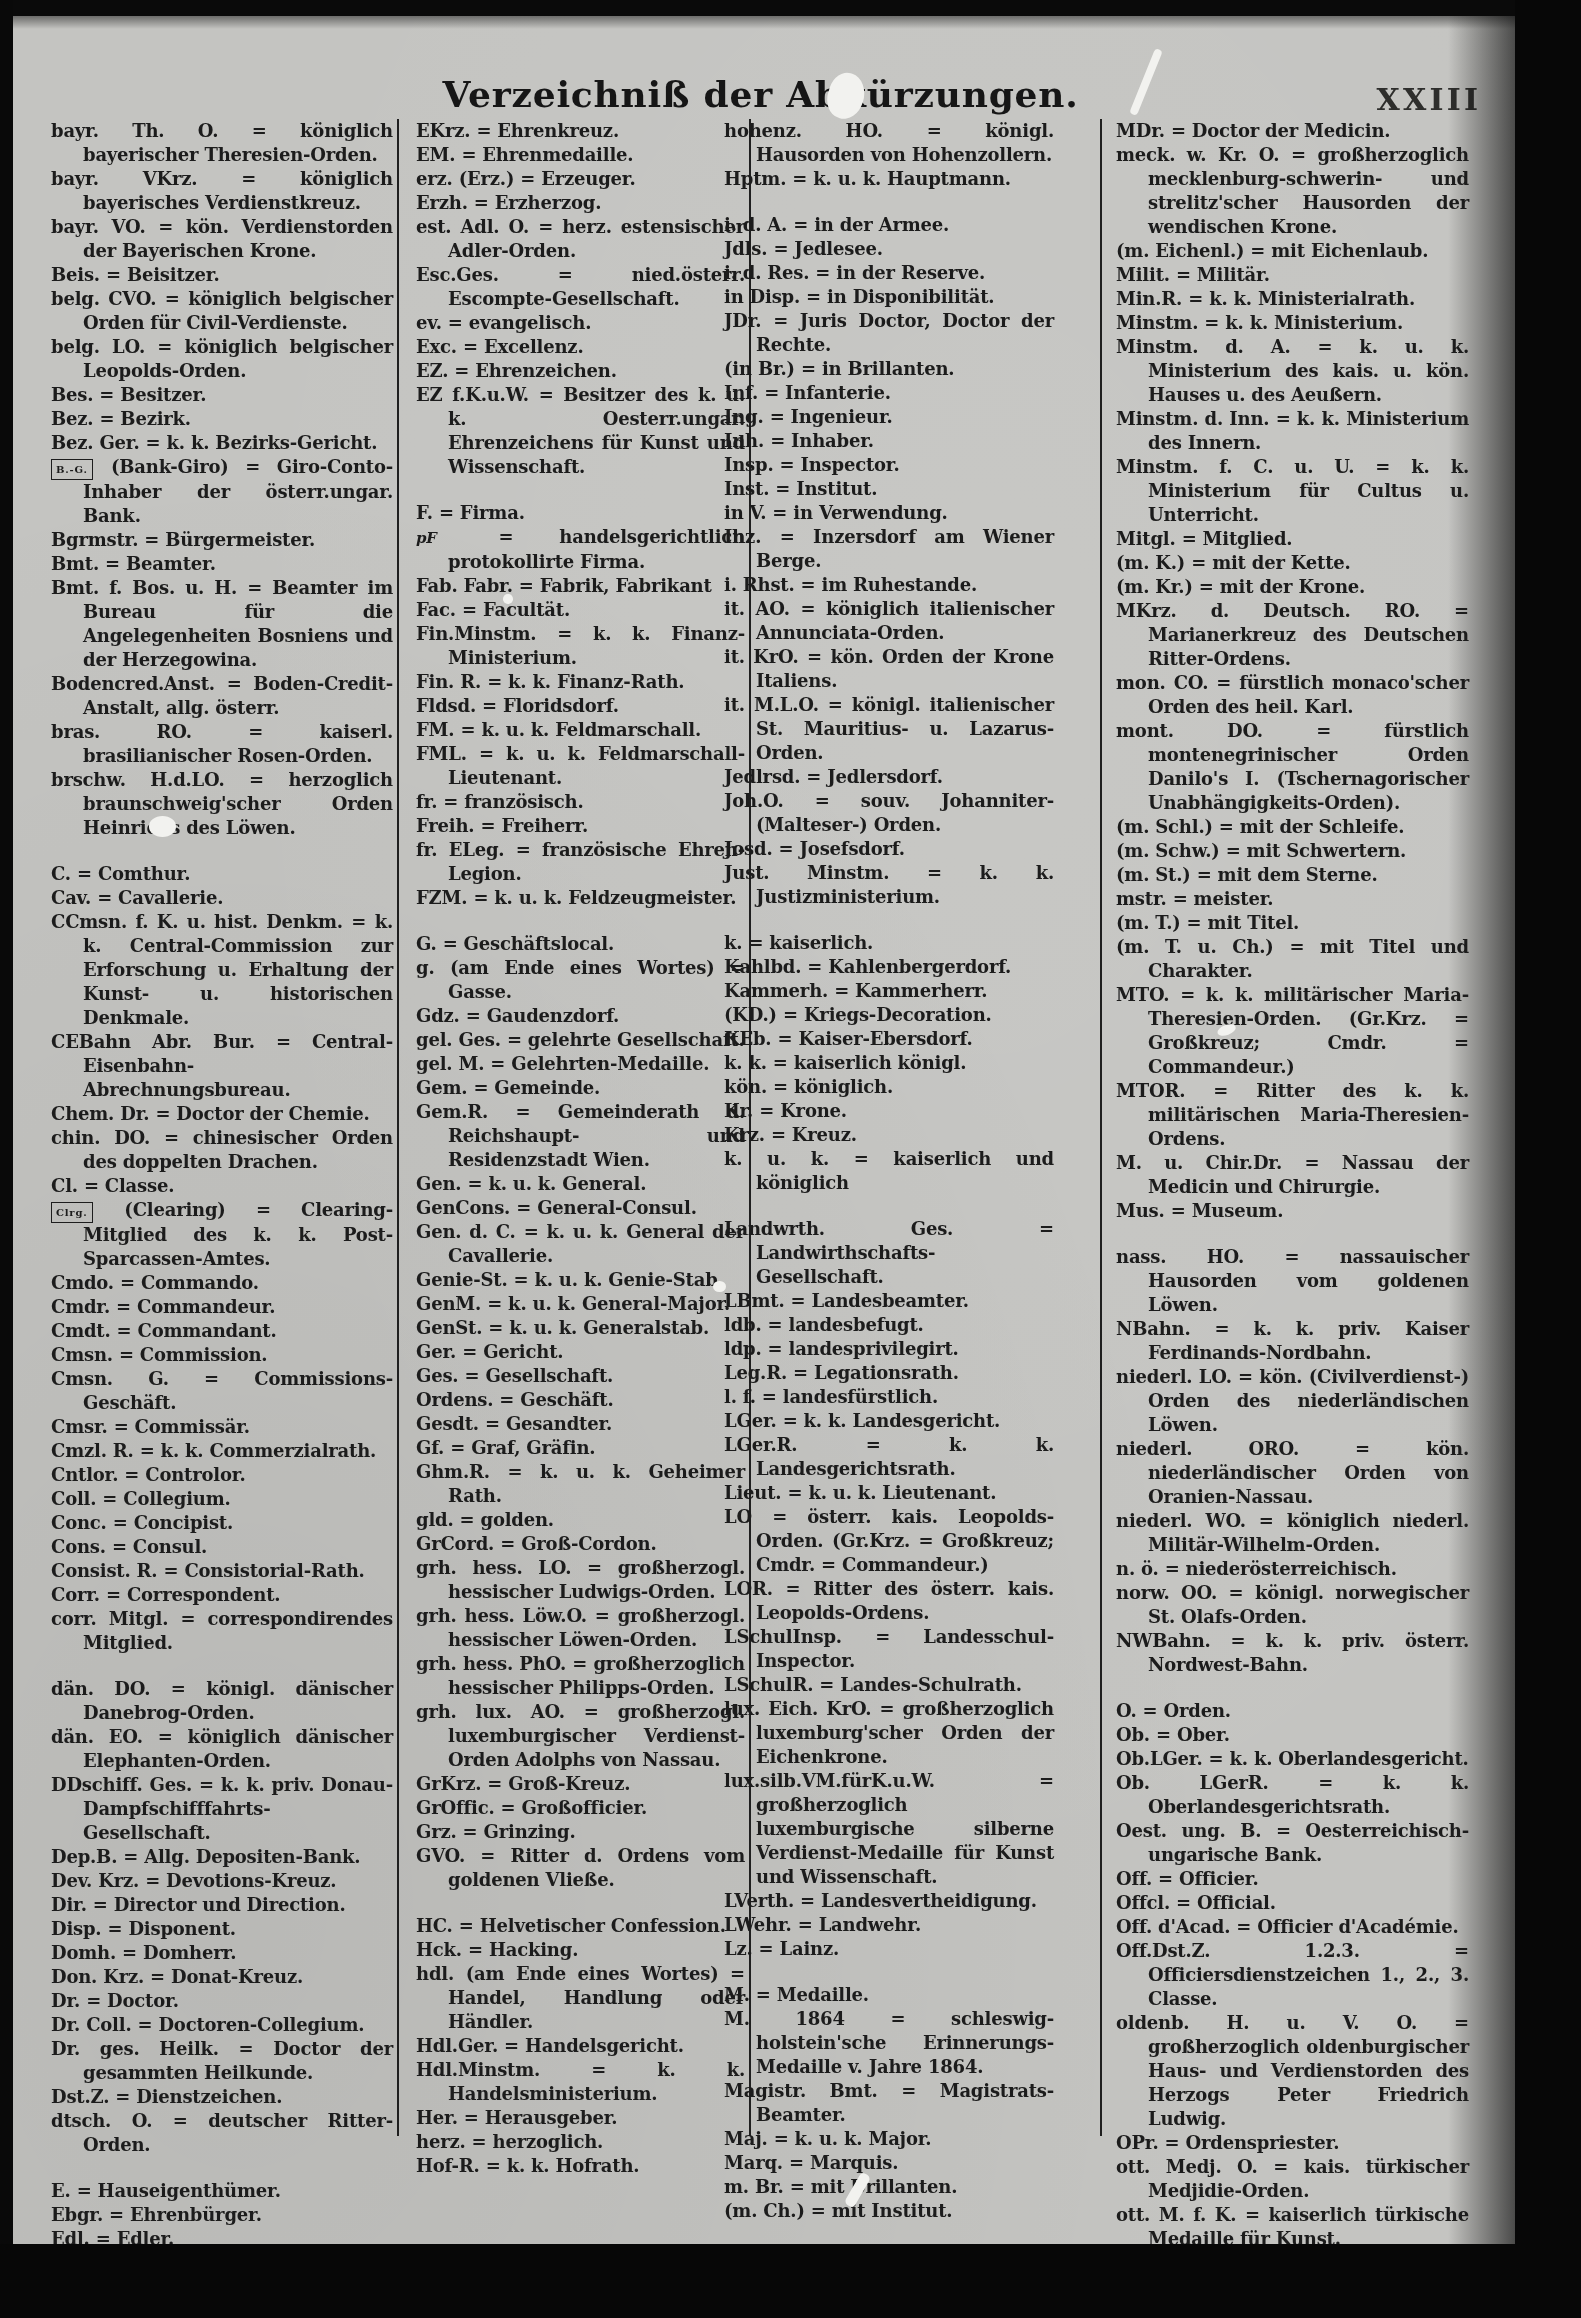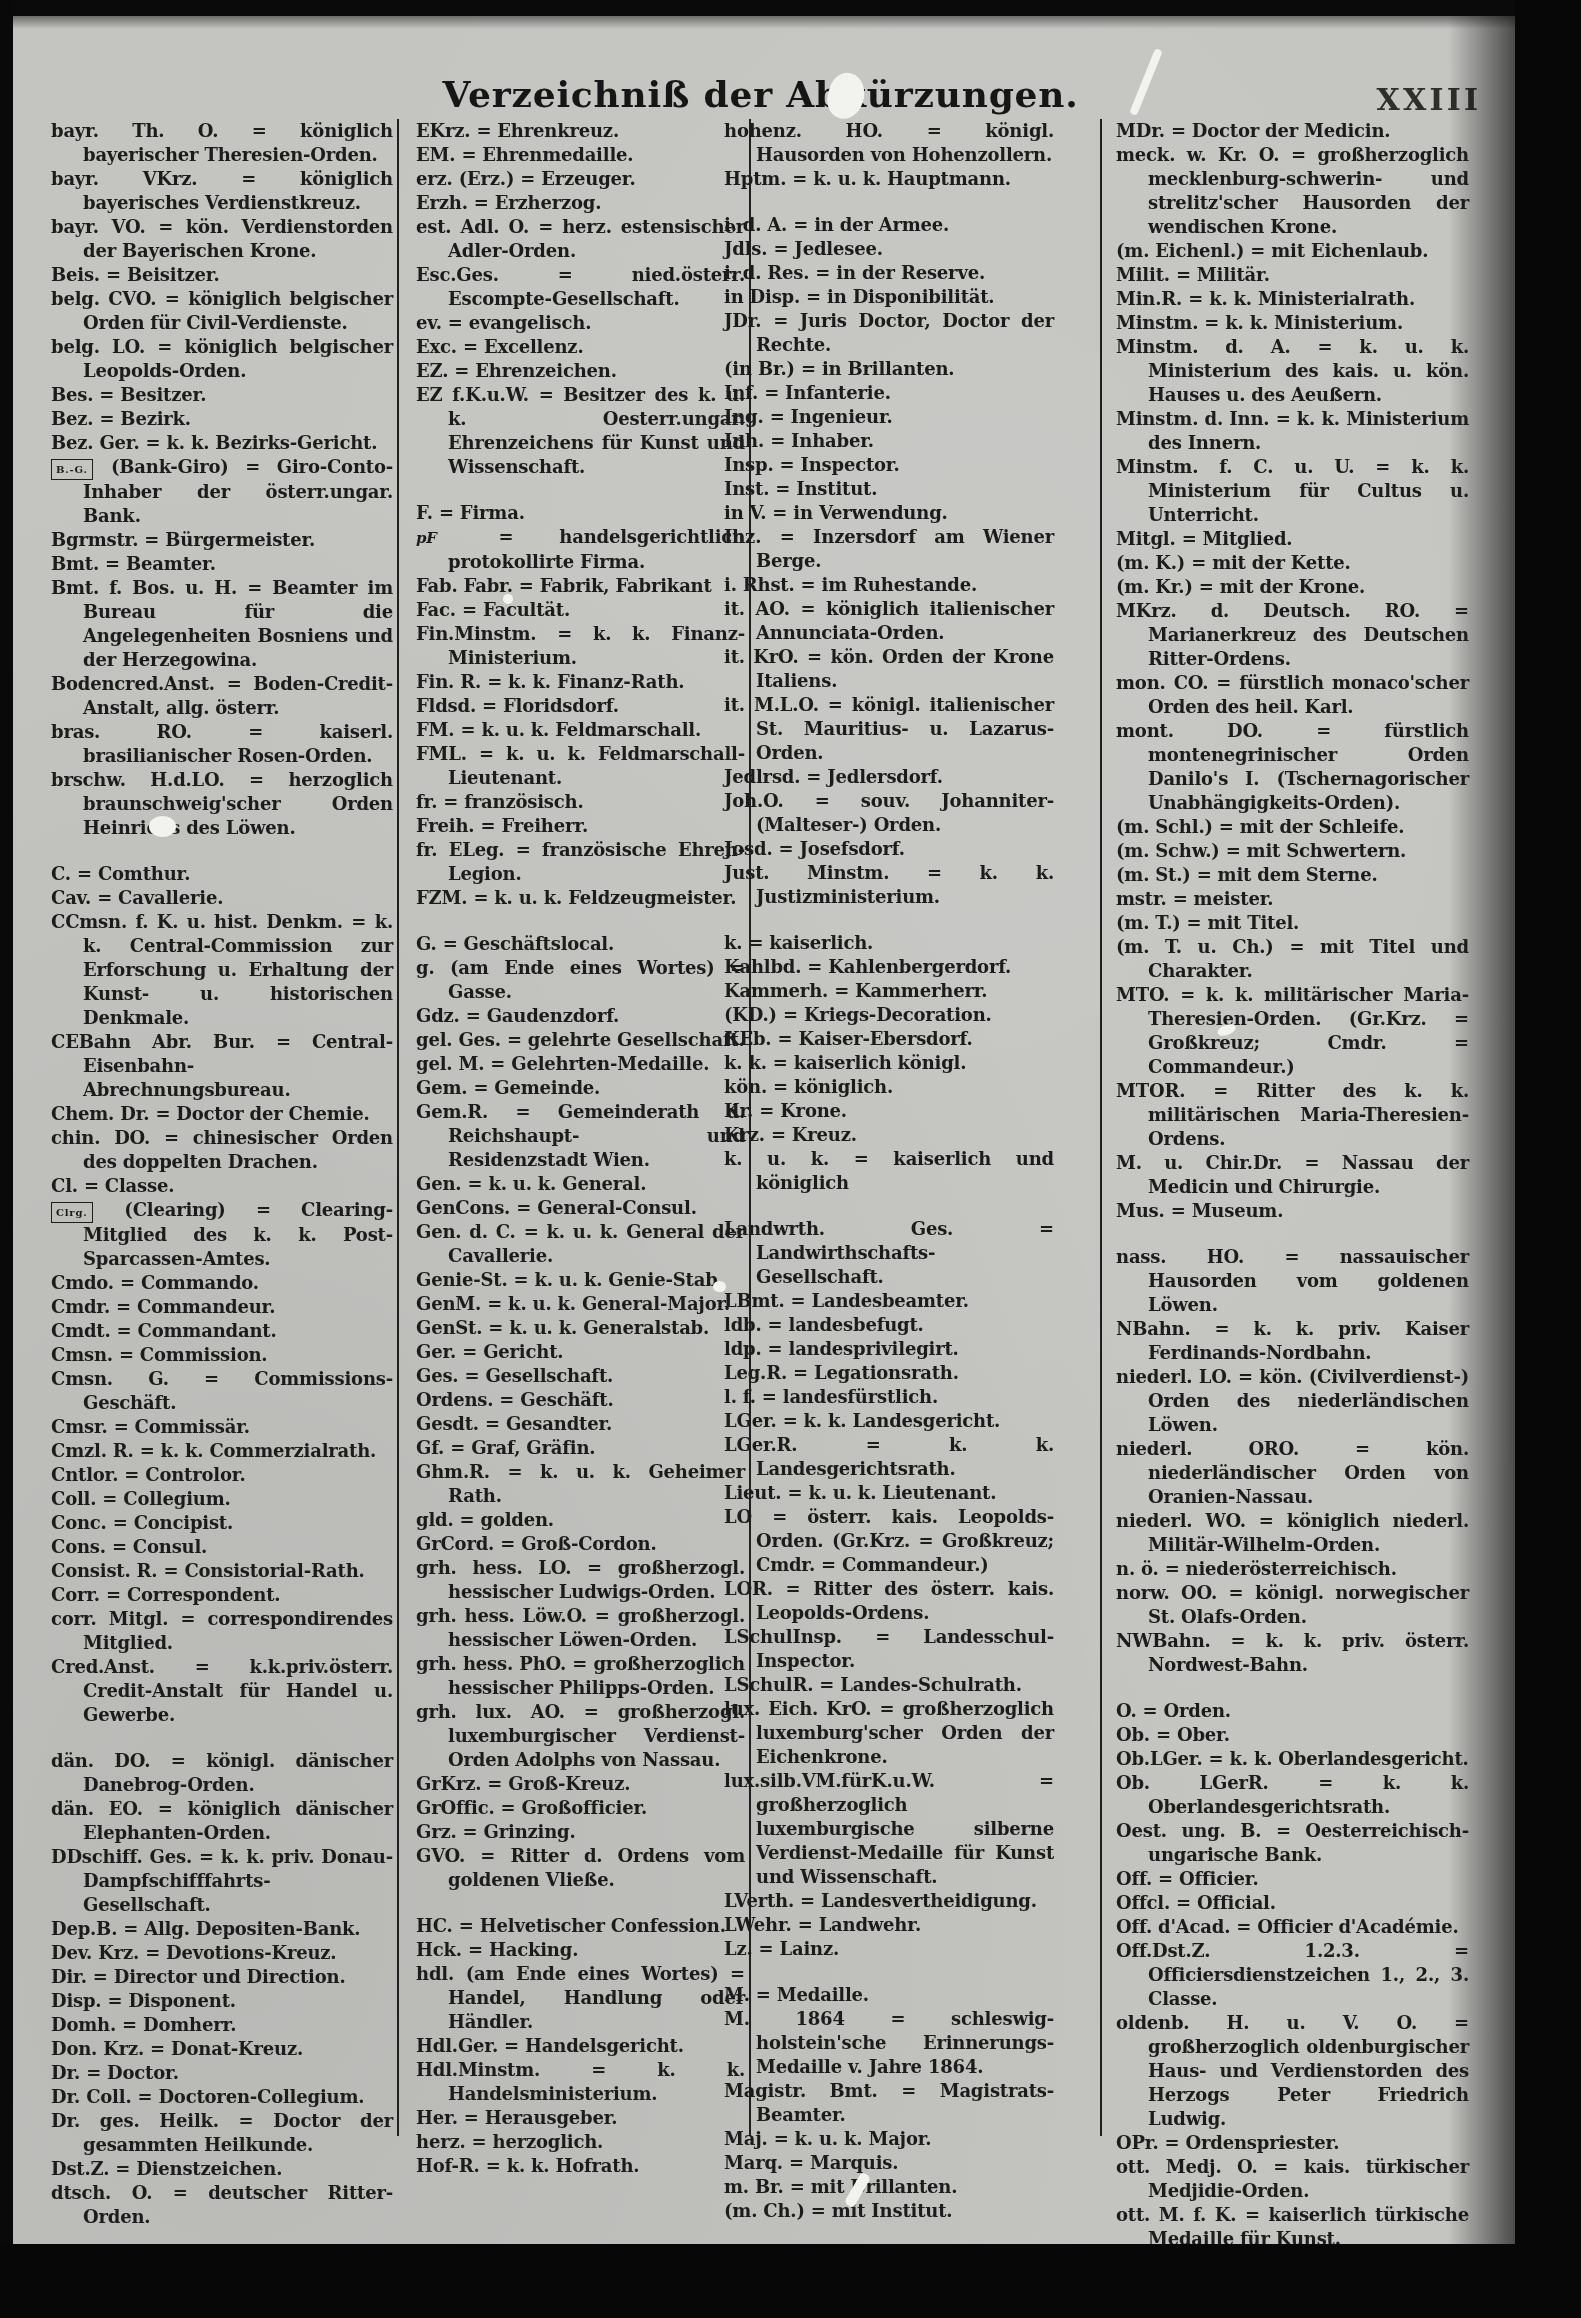--- a/index.html
+++ b/index.html
@@ -106,21 +106,20 @@
     <p class="entry">Cmsn. G. = Commissions-Geschäft.</p>
     <p class="entry">Cmsr. = Commissär.</p>
     <p class="entry">Cmzl. R. = k. k. Commerzialrath.</p>
     <p class="entry">Cntlor. = Controlor.</p>
     <p class="entry">Coll. = Collegium.</p>
     <p class="entry">Conc. = Concipist.</p>
     <p class="entry">Cons. = Consul.</p>
     <p class="entry">Consist. R. = Consistorial-Rath.</p>
     <p class="entry">Corr. = Correspondent.</p>
     <p class="entry">corr. Mitgl. = correspondirendes Mitglied.</p>
-    <p class="entry">Cred.Anst. = k.k.priv.österr. Credit-Anstalt für Handel u. Gewerbe.</p>
     <p class="entry gap">dän. DO. = königl. dänischer Danebrog-Orden.</p>
     <p class="entry">dän. EO. = königlich dänischer Elephanten-Orden.</p>
     <p class="entry">DDschiff. Ges. = k. k. priv. Donau-Dampfschifffahrts-Gesellschaft.</p>
     <p class="entry">Dep.B. = Allg. Depositen-Bank.</p>
     <p class="entry">Dev. Krz. = Devotions-Kreuz.</p>
     <p class="entry">Dir. = Director und Direction.</p>
     <p class="entry">Disp. = Disponent.</p>
     <p class="entry">Domh. = Domherr.</p>
     <p class="entry">Don. Krz. = Donat-Kreuz.</p>
     <p class="entry">Dr. = Doctor.</p>

